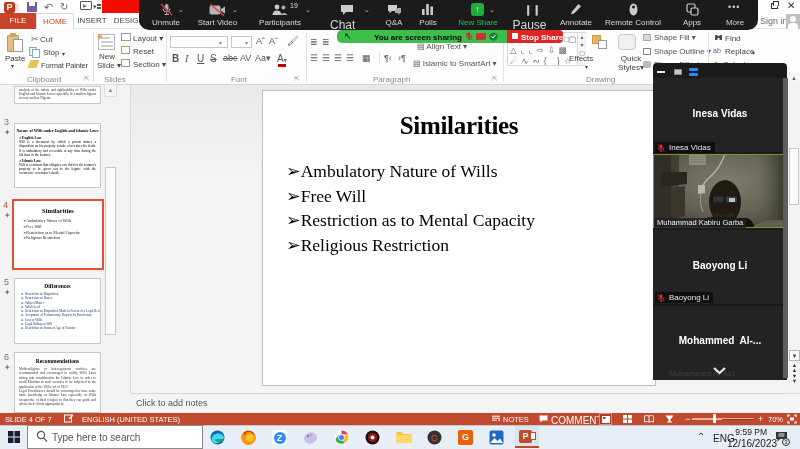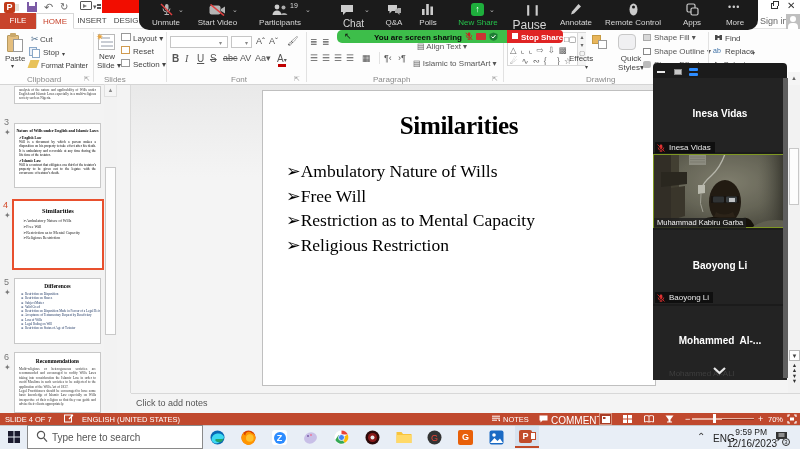--- a/index.html
+++ b/index.html
@@ -325,21 +325,21 @@
     <path d="M8.5 11 a4 4 0 0 1 7 0 Z" fill="#aaa"></path>
   </svg>
 <div class="abs" style="left:290px;top:2px;color:#ddd;font-size:7px;">19</div>
 <div class="abs" style="left:305px;top:6px;color:#bbb;font-size:7px;">⌄</div>
 <div class="abs" style="left:255px;top:18px;width:50px;text-align:center;color:#D8D8D8;font-size:8px;">Participants</div>
 
 <svg class="abs" style="left:340px;top:4px;" width="14" height="12" viewBox="0 0 14 12">
     <path d="M1 1 h12 v7 h-7 l-3 3 v-3 h-2 Z" fill="#ccc"></path>
   </svg>
 <div class="abs" style="left:364px;top:6px;color:#bbb;font-size:7px;">⌄</div>
-<div class="abs" style="left:330px;top:18px;width:34px;text-align:right;color:#D8D8D8;font-size:10px;">Chat</div>
+<div class="abs" style="left:330px;top:18px;width:34px;text-align:left;color:#D8D8D8;font-size:12px;">Chat</div>
 
 <svg class="abs" style="left:387px;top:4px;" width="15" height="12" viewBox="0 0 15 12">
     <path d="M1 1 h9 v6 h-5 l-2.5 2.5 v-2.5 h-1.5 Z" fill="#ccc"></path>
     <path d="M11 4 h3 v5 h-1.5 v2 l-2-2 h-2.5 v-3" fill="#aaa"></path>
   </svg>
 <div class="abs" style="left:377px;top:18px;width:34px;text-align:center;color:#D8D8D8;font-size:8px;">Q&amp;A</div>
 
 <svg class="abs" style="left:421px;top:3px;" width="13" height="13" viewBox="0 0 13 13">
     <rect x="1" y="6" width="2.6" height="6" fill="#ccc"></rect>
     <rect x="5.2" y="1" width="2.6" height="11" fill="#ccc"></rect>

